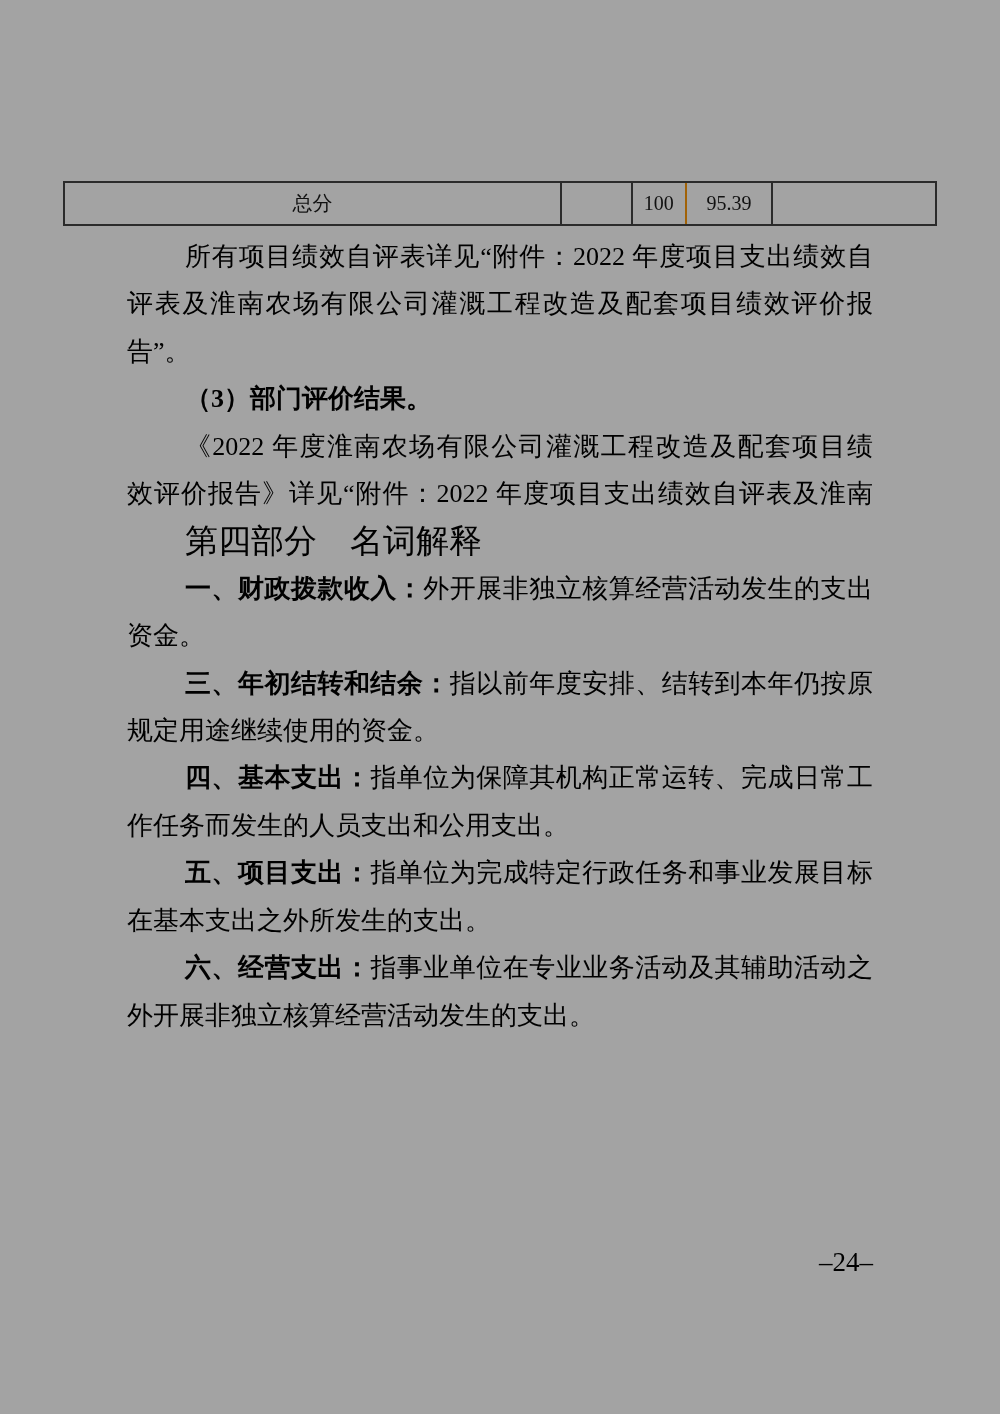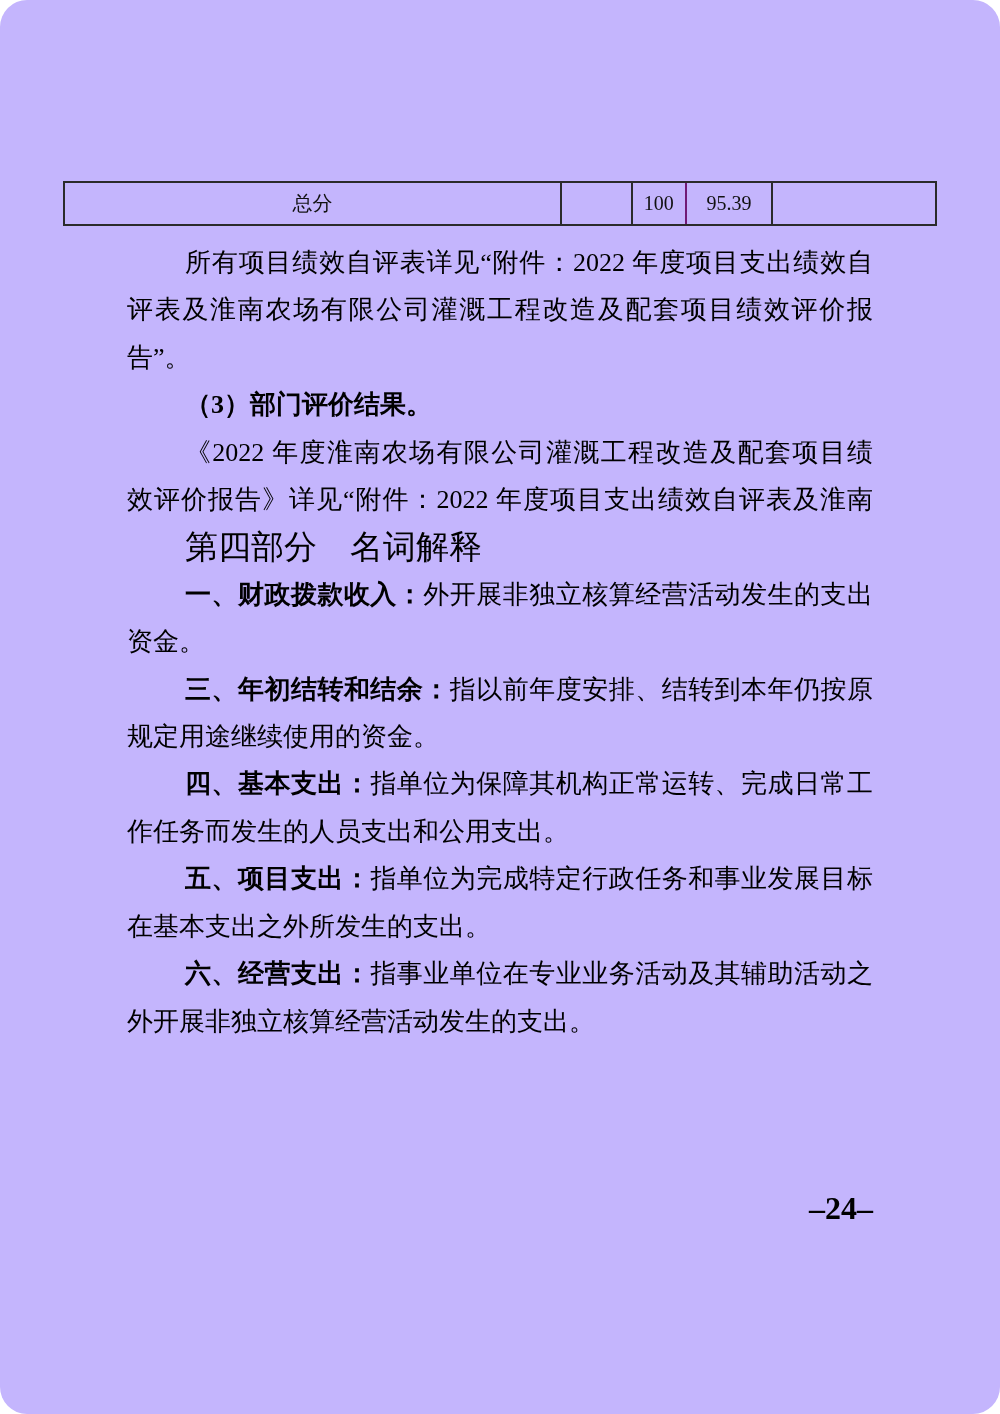--- a/index.html
+++ b/index.html
@@ -1,25 +1,24 @@
 <!DOCTYPE html>
 <html><head>
 <meta charset="utf-8">
 <title>Document Page</title>
 <style>
   html,body{margin:0;padding:0;background:#ffffff;}
   .page{
     position:relative;
     width:1000px;
     height:1414px;
-    background:#c4b5fd;
+    background:#a3a3a3;
     font-family:"Liberation Serif","DejaVu Serif",serif;
     color:#111111;
     overflow:hidden;
-    border-radius:27px;
   }
   
   .score-table{
     position:absolute;
     left:63px; top:181px;
     width:874px; height:45px;
     box-sizing:border-box;
     border:2px solid #2b2b2b;
     display:flex;
   }
@@ -28,50 +27,49 @@
     height:41px;
     line-height:41px;
     text-align:center;
     font-size:20px;
     white-space:nowrap;
     overflow:hidden;
   }
   .score-table .c1{width:505px;}
   .score-table .c2{width:72px;border-left:2px solid #2b2b2b;}
   .score-table .c3{width:55px;border-left:2px solid #2b2b2b;}
-  .score-table .c4{width:88px;border-left:2px solid #701a75;}
+  .score-table .c4{width:88px;border-left:2px solid #a16207;}
   .score-table .c5{width:167px;border-left:2px solid #2b2b2b;}
   
   .content{
     position:absolute;
-    left:127px; top:239px;
+    left:127px; top:233px;
     width:746px;
     font-size:26px;
     color:#000000;
   }
   .line{
     line-height:47.4px;
     white-space:normal;
   }
   .j{text-align:justify;text-align-last:justify;}
   .l{text-align:left;}
   .ind{text-indent:58px;}
   .bold{font-weight:bold;}
   .sans{font-family:"Liberation Sans","DejaVu Sans",sans-serif;font-size:33px;}
   .line b{font-weight:bold;}
   
   .page-number{
     position:absolute;
-    left:127px; top:1192px;
+    left:127px; top:1246px;
     width:746px;
     text-align:right;
-    font-size:32px;
+    font-size:27px;
     line-height:32px;
     color:#000000;
-    font-weight:bold;
   }
 </style>
 </head>
 <body>
 
 <div class="page">
 
   <div class="score-table">
     <div class="cell c1">总分</div>
     <div class="cell c2"></div>

